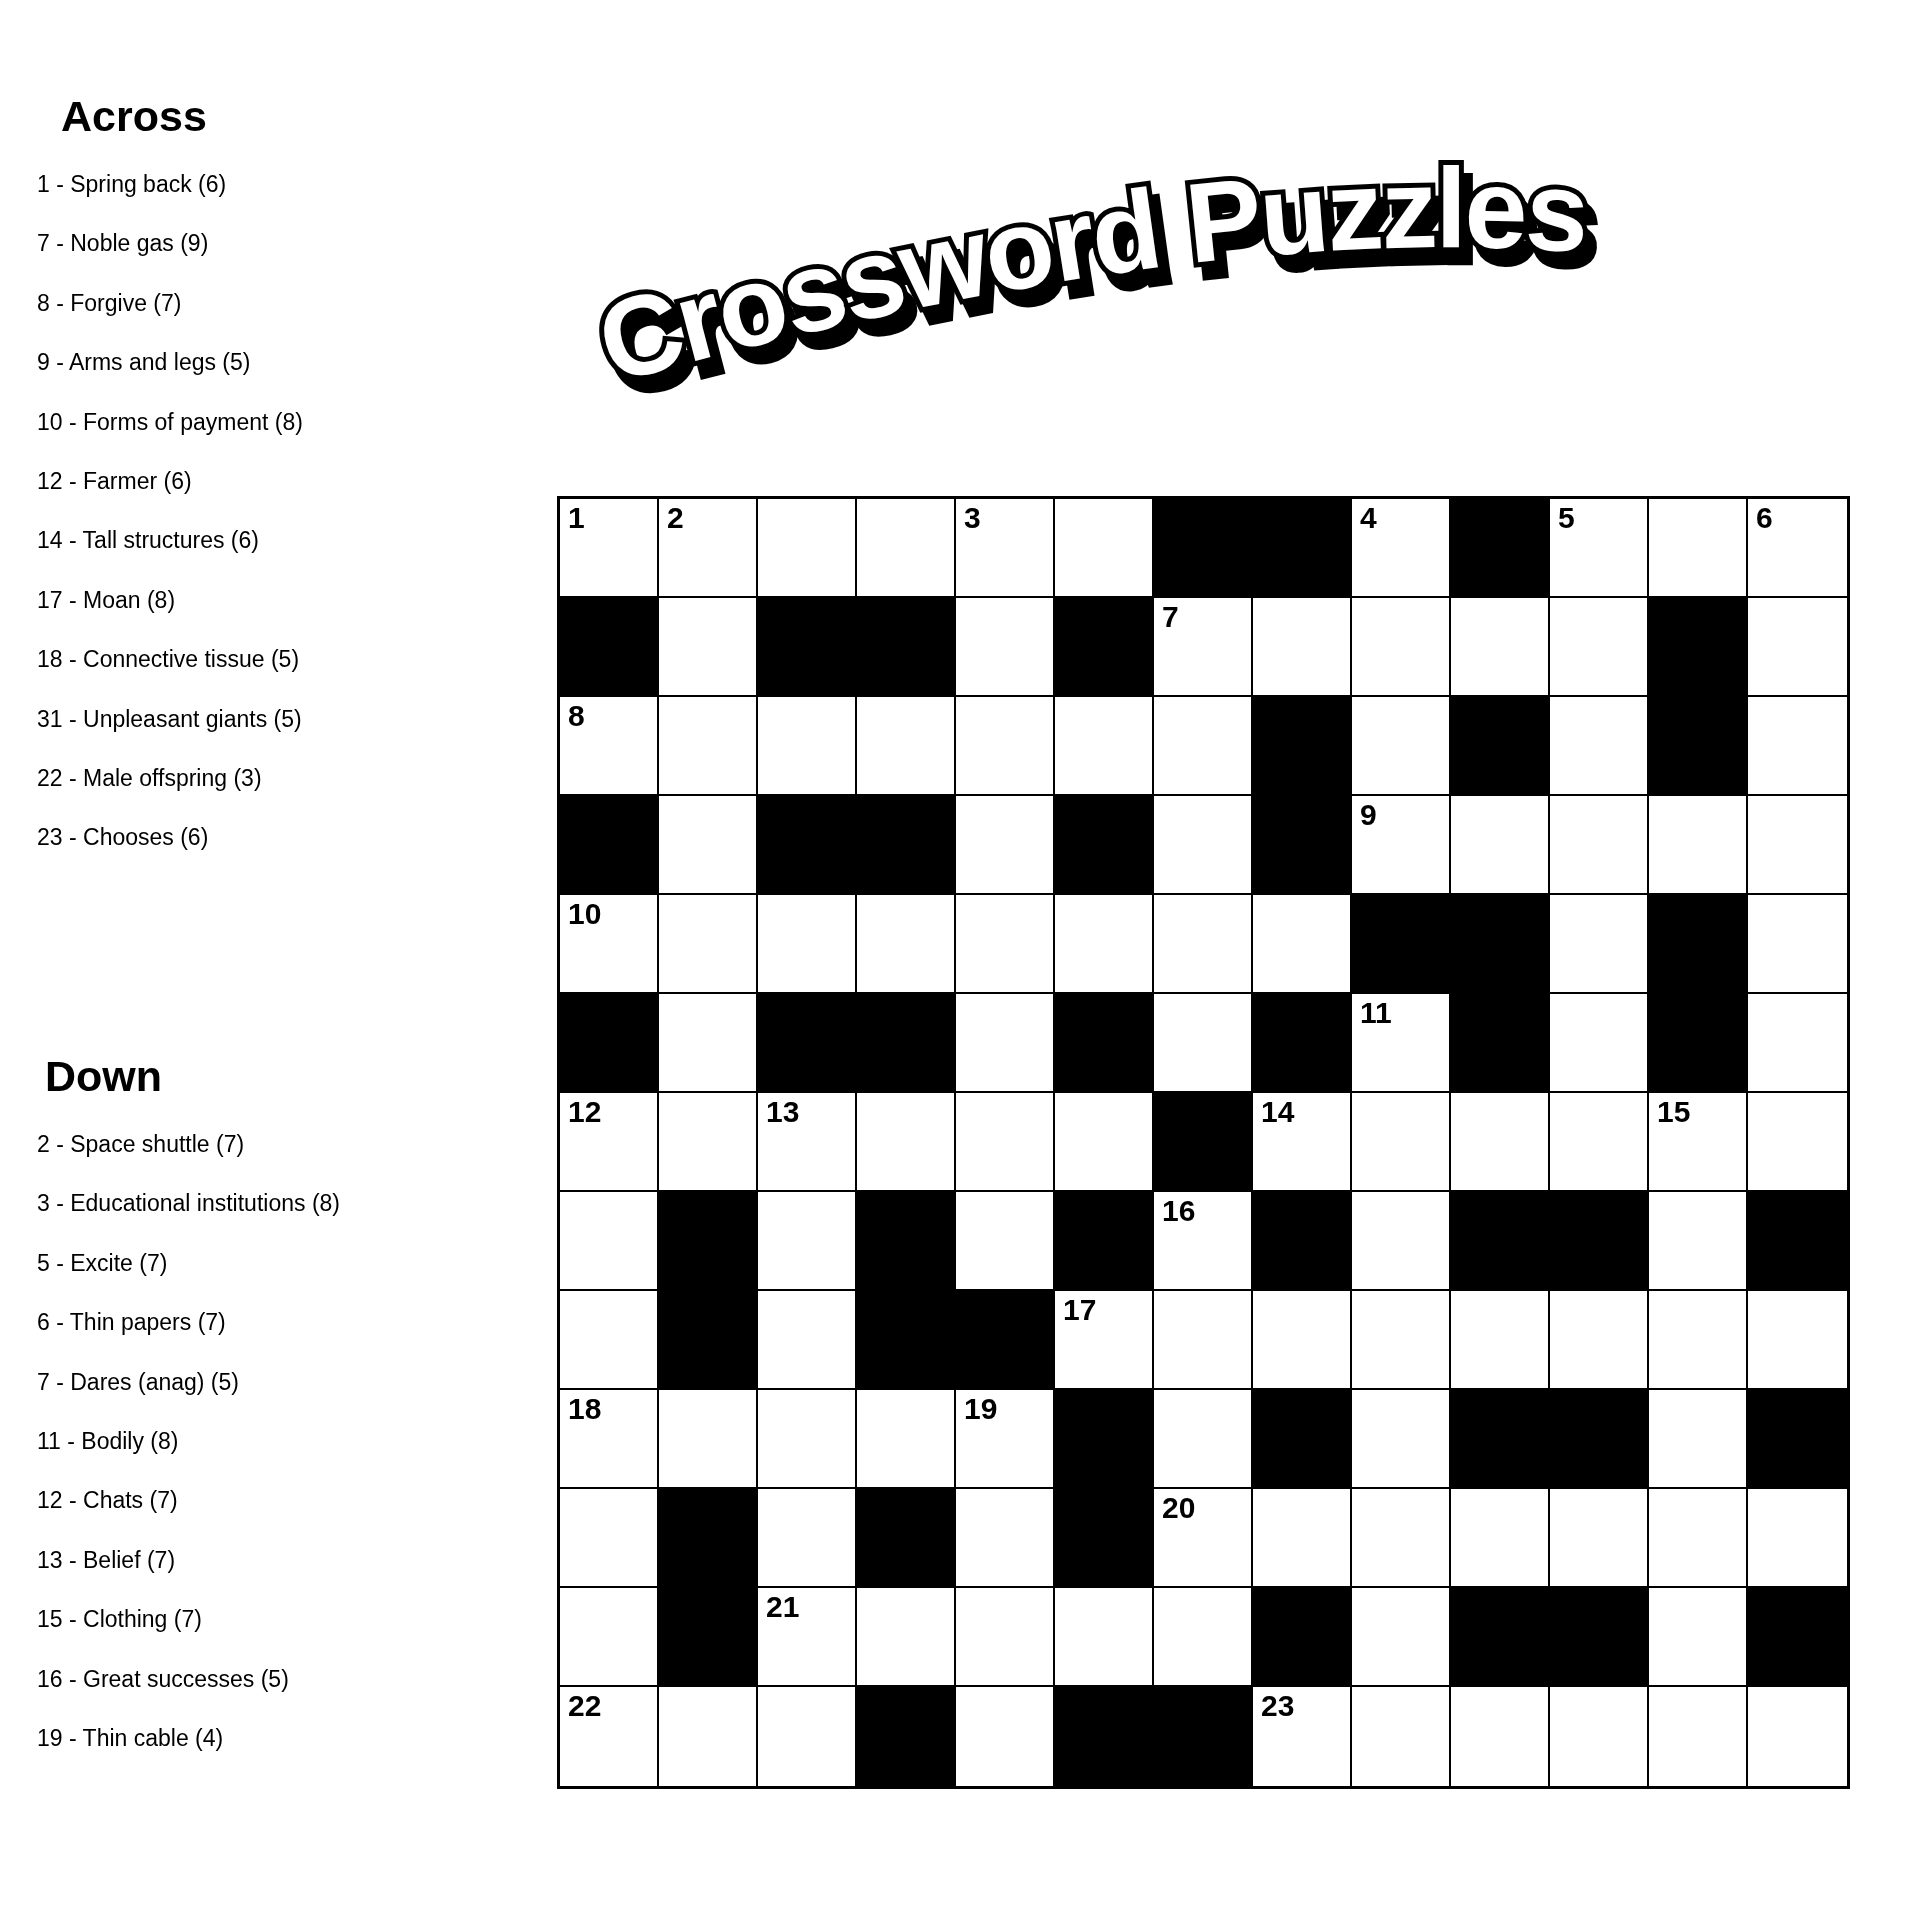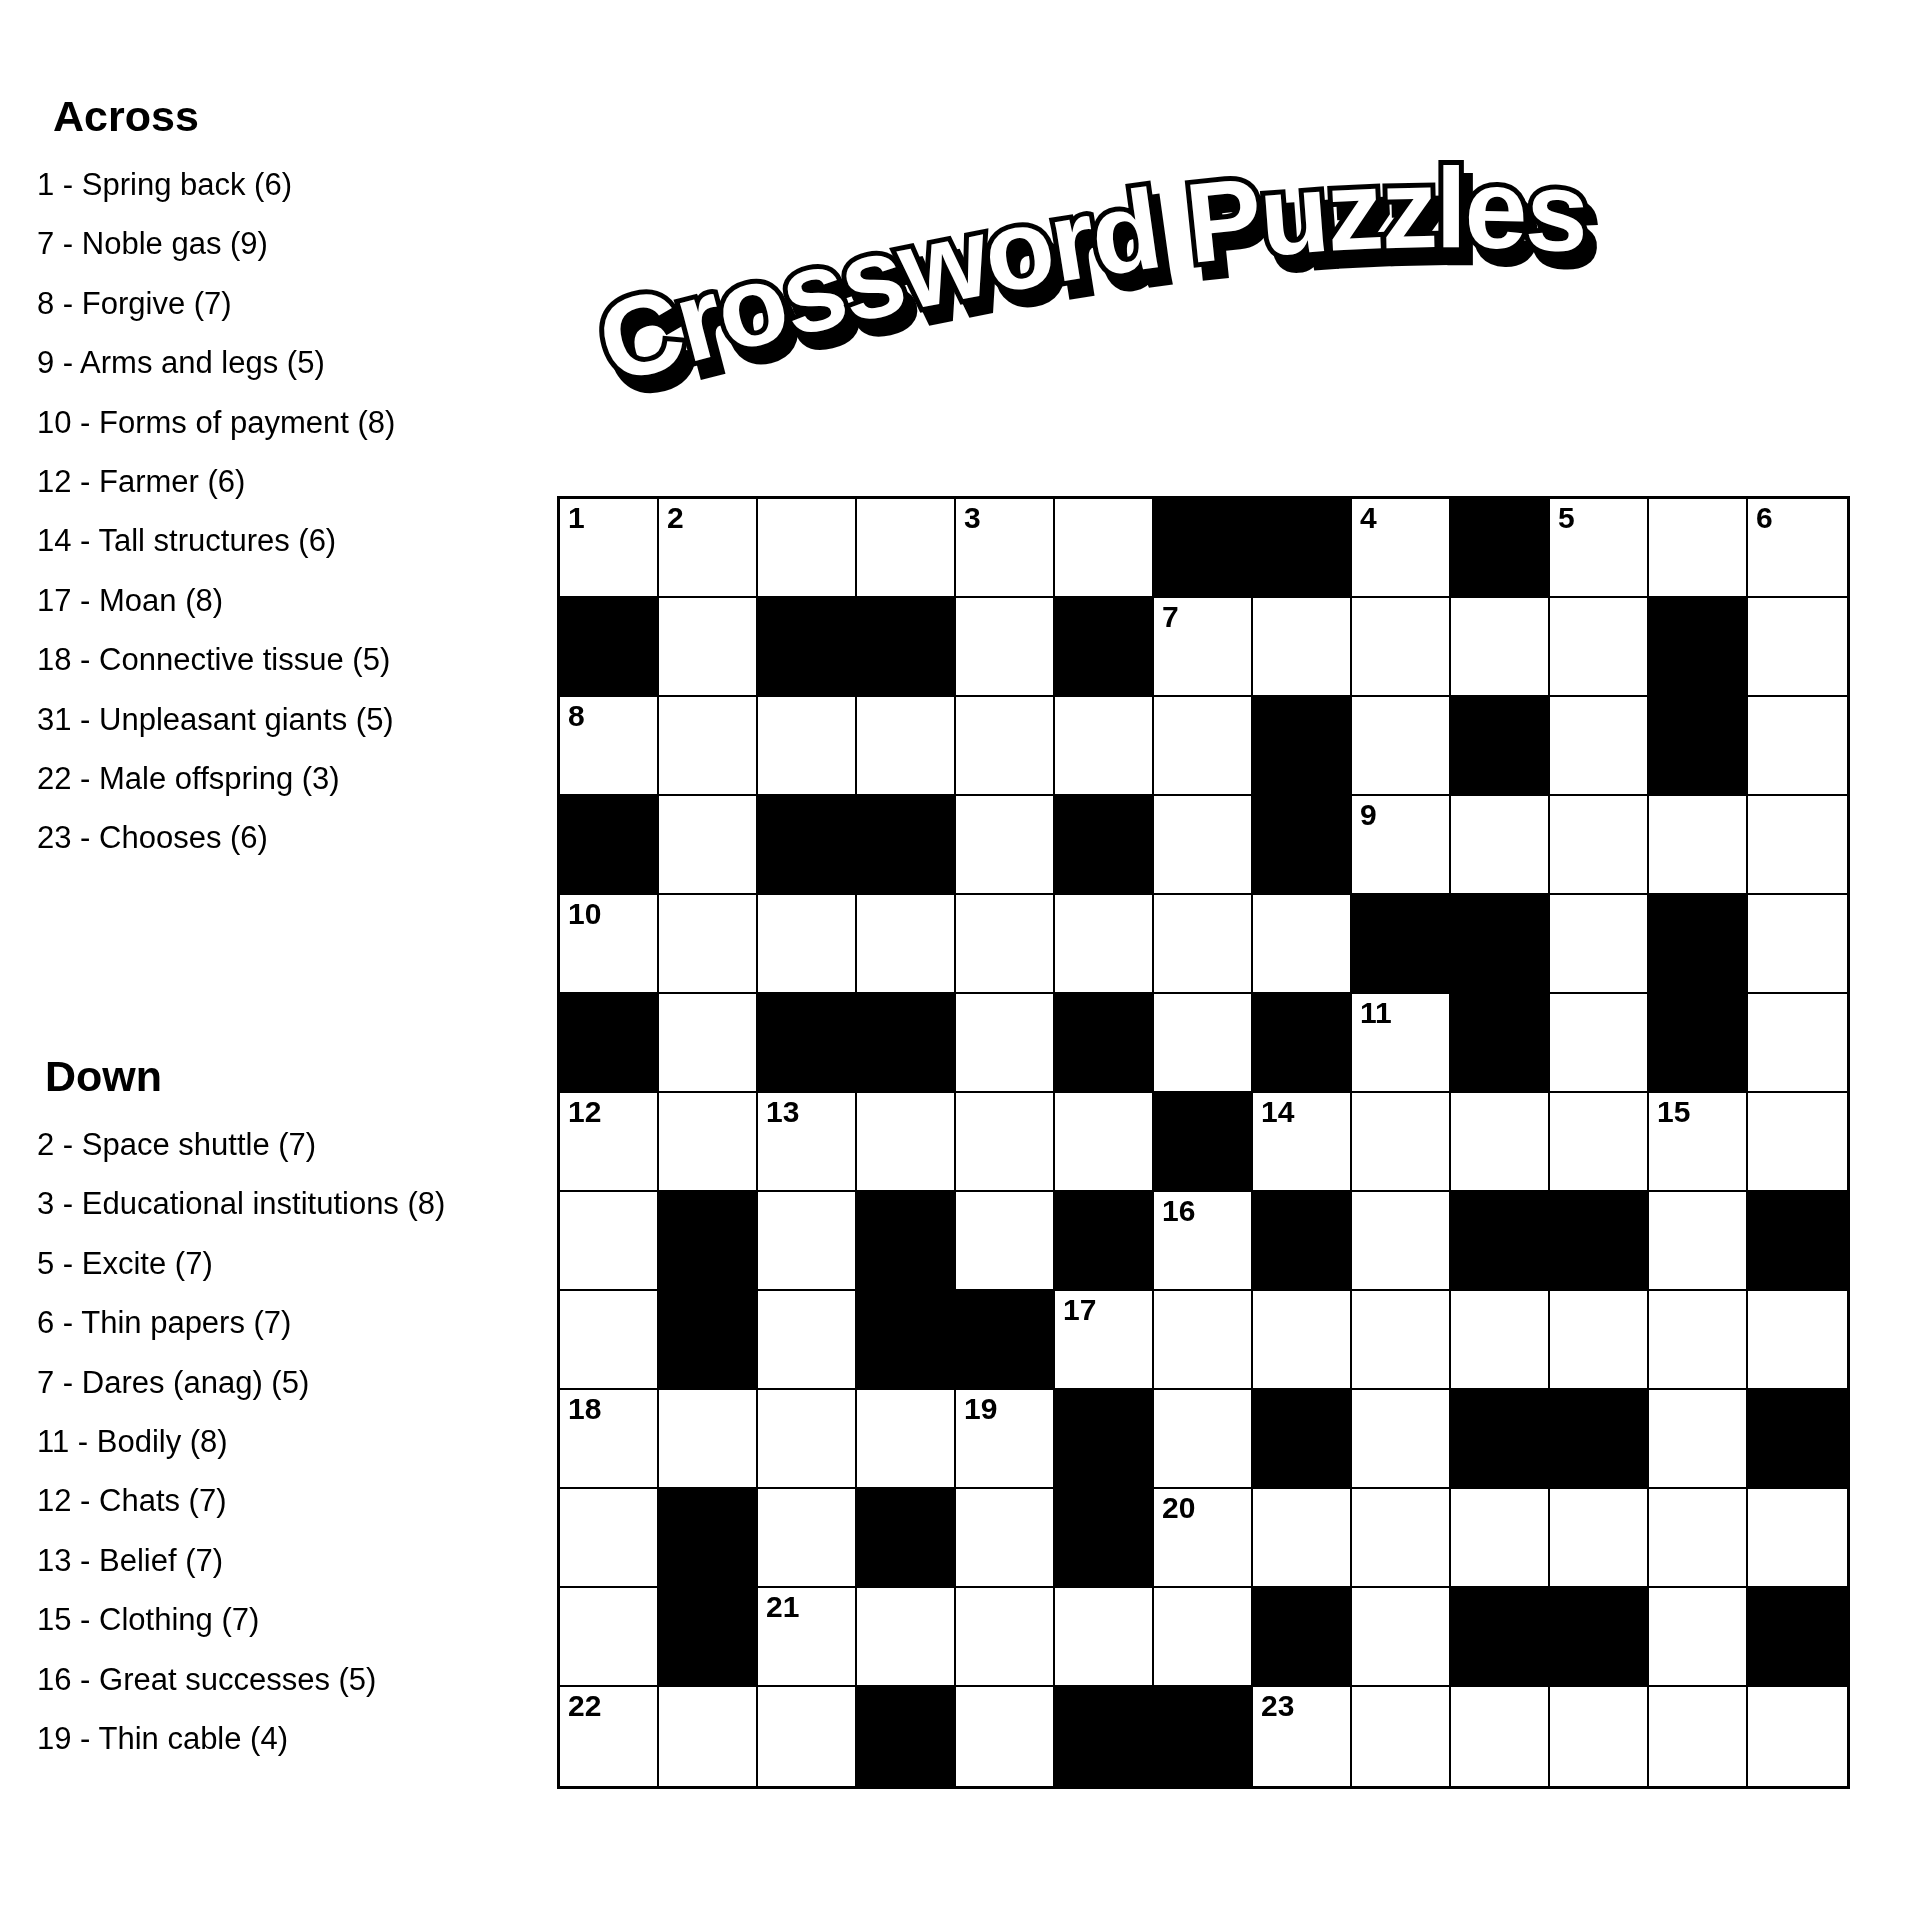--- a/index.html
+++ b/index.html
@@ -47,29 +47,29 @@
   .clue-section { position: absolute; left: 37px; }
   #across-section { top: 92px; }
   #down-section { top: 1052px; }
   .clue-heading {
     font-size: 43px;
     font-weight: 700;
     line-height: 49px;
     margin: 0 0 14px 0;
     color: #000;
   }
-  #across-section .clue-heading { margin-left: 16px; }
+  #across-section .clue-heading { margin-left: 24px; }
   #down-section .clue-heading { margin-left: 8px; }
   .clue-list {
     list-style: none;
     margin: 0;
     padding: 0;
   }
   .clue-list li {
-    font-size: 31px;
+    font-size: 23px;
     font-weight: 400;
     line-height: 59.4px;
     white-space: nowrap;
     color: #000;
   }
 
   
   #grid {
     position: absolute;
     left: 557px;

